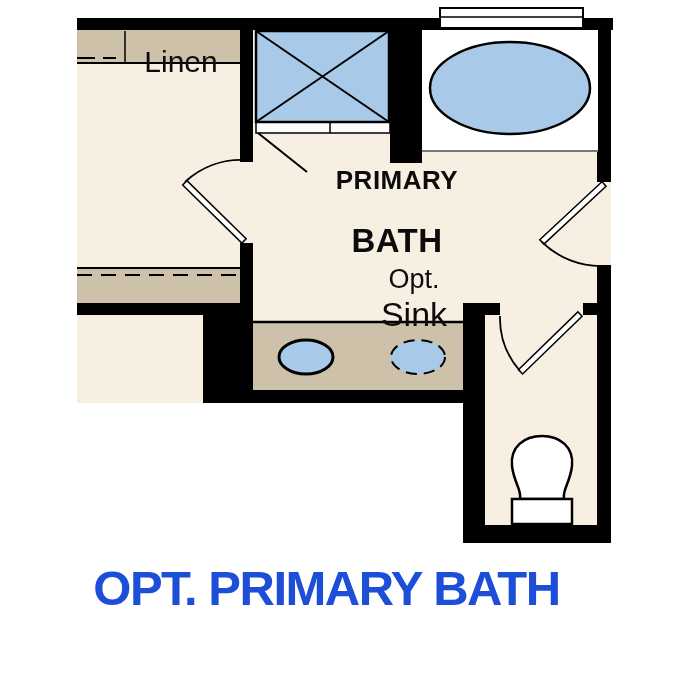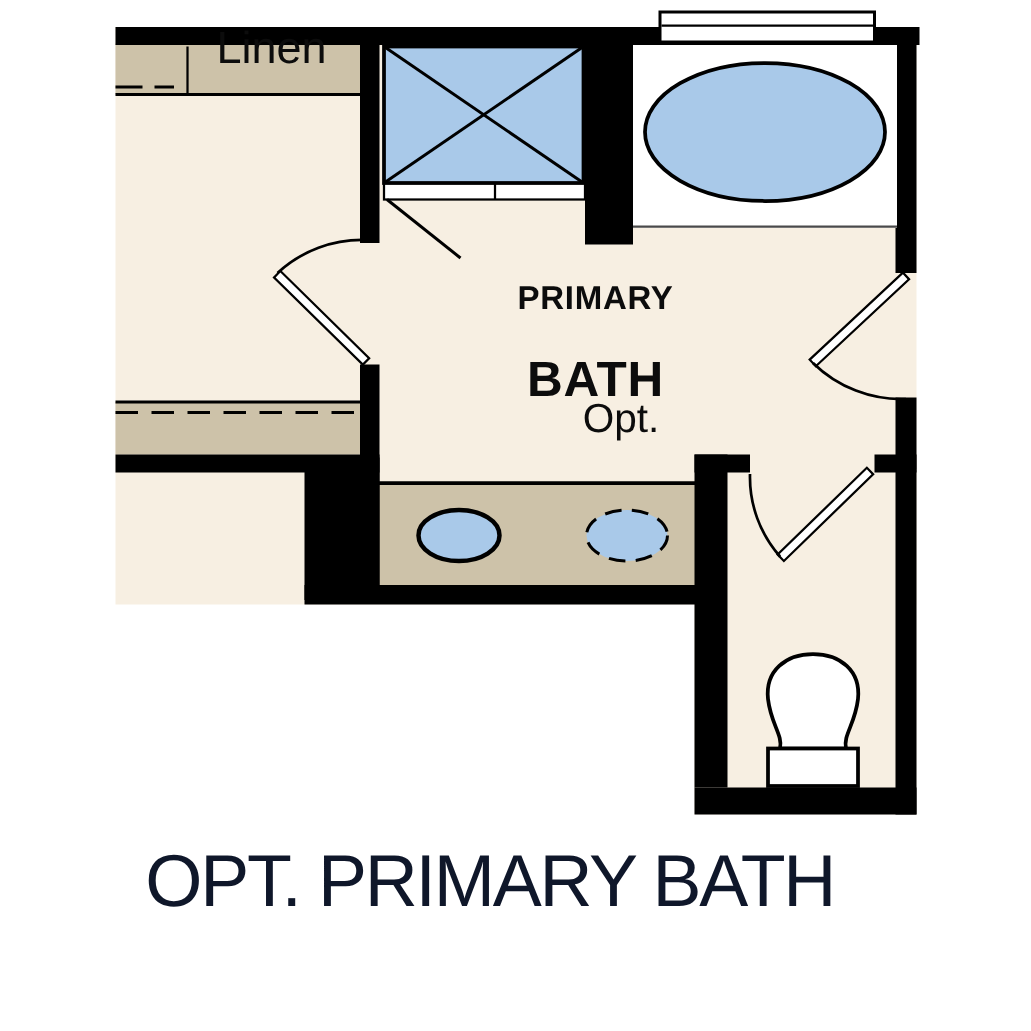--- a/index.html
+++ b/index.html
@@ -21,46 +21,45 @@
     top: 0;
   }
   .overlay {
     position: absolute;
     color: #0c0c0c;
     text-align: center;
     white-space: nowrap;
     z-index: 5;
   }
   .t-linen {
-    left: 111px; top: 16px; width: 140px;
+    left: 111px; top: 45px; width: 140px;
     font-size: 30px; line-height: 34px;
   }
   .t-room1 {
-    left: 297px; top: 182px; width: 200px;
-    font-size: 22px; line-height: 33px; font-weight: bold;
+    left: 297px; top: 164px; width: 200px;
+    font-size: 26px; line-height: 33px; font-weight: bold;
     letter-spacing: 0.5px;
   }
   .t-room2 {
     left: 297px; top: 224px; width: 200px;
     font-size: 33px; line-height: 33px; font-weight: bold;
     letter-spacing: 0.5px;
-    margin-top: 12px;
   }
   .t-opt {
     left: 314px; top: 262px; width: 200px;
     font-size: 27px; line-height: 35px;
   }
   .t-sink {
     left: 314px; top: 297px; width: 200px;
     font-size: 34px; line-height: 35px;
   }
   .t-caption {
     left: 34px; top: 562px; width: 585px;
-    font-size: 49px; line-height: 52px; font-weight: normal;
-    letter-spacing: -1.5px; color: #0f172a;
+    font-size: 49px; line-height: 52px; font-weight: bold;
+    letter-spacing: -1.5px; color: #1d4ed8;
   }
 </style>
 </head>
 <body>
 
 <div class="stage">
 
   <svg width="687" height="687" viewBox="0 0 687 687">
 
     <g fill="#f7efe2">
@@ -145,18 +144,19 @@
       <path d="M 542,242 A 84,84 0 0 0 604,266"></path>
       <path d="M 500,316 A 80,80 0 0 0 520,371"></path>
       <line x1="258" y1="133" x2="307" y2="172" stroke-width="2"></line>
     </g>
   </svg>
 
   <div class="overlay t-linen">Linen</div>
   <div class="overlay t-room1">PRIMARY</div>
   <div class="overlay t-room2">BATH</div>
   <div class="overlay t-opt">Opt.</div>
+  <div class="overlay t-sink">Sink</div>
 
   <div class="overlay t-caption">
     <div>OPT. PRIMARY BATH</div>
   </div>
 
 </div>
 
 </body></html>

